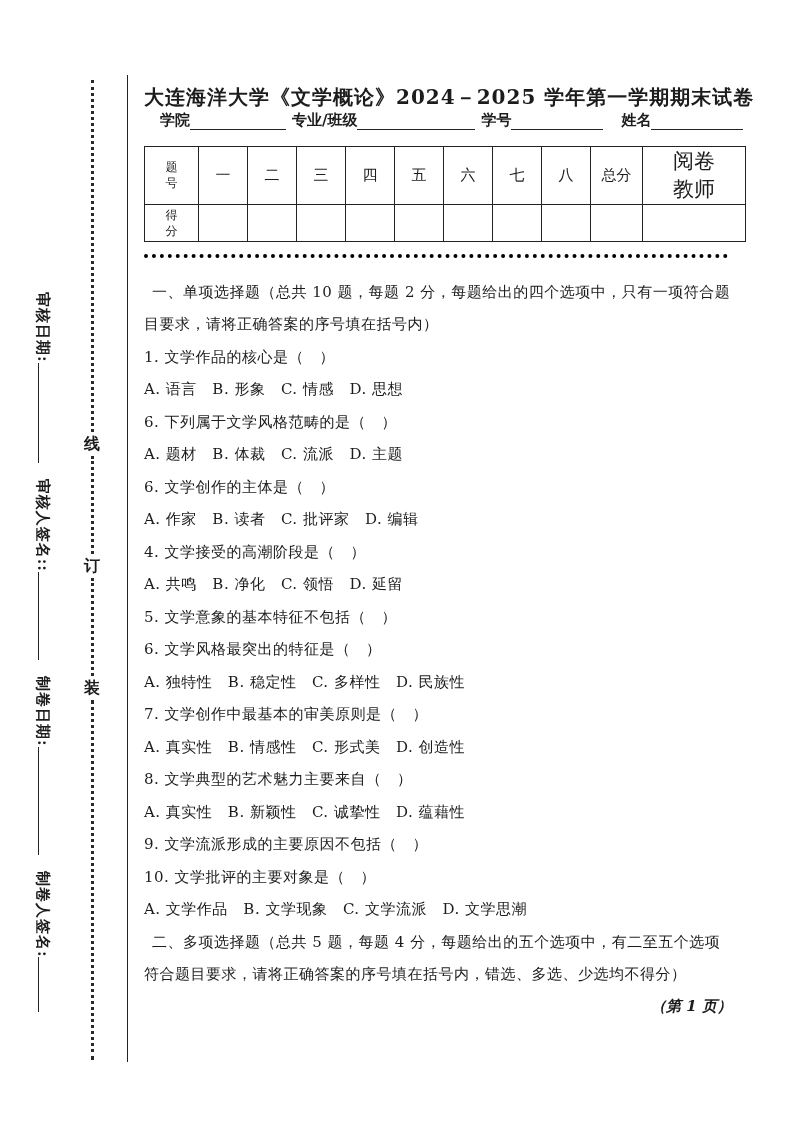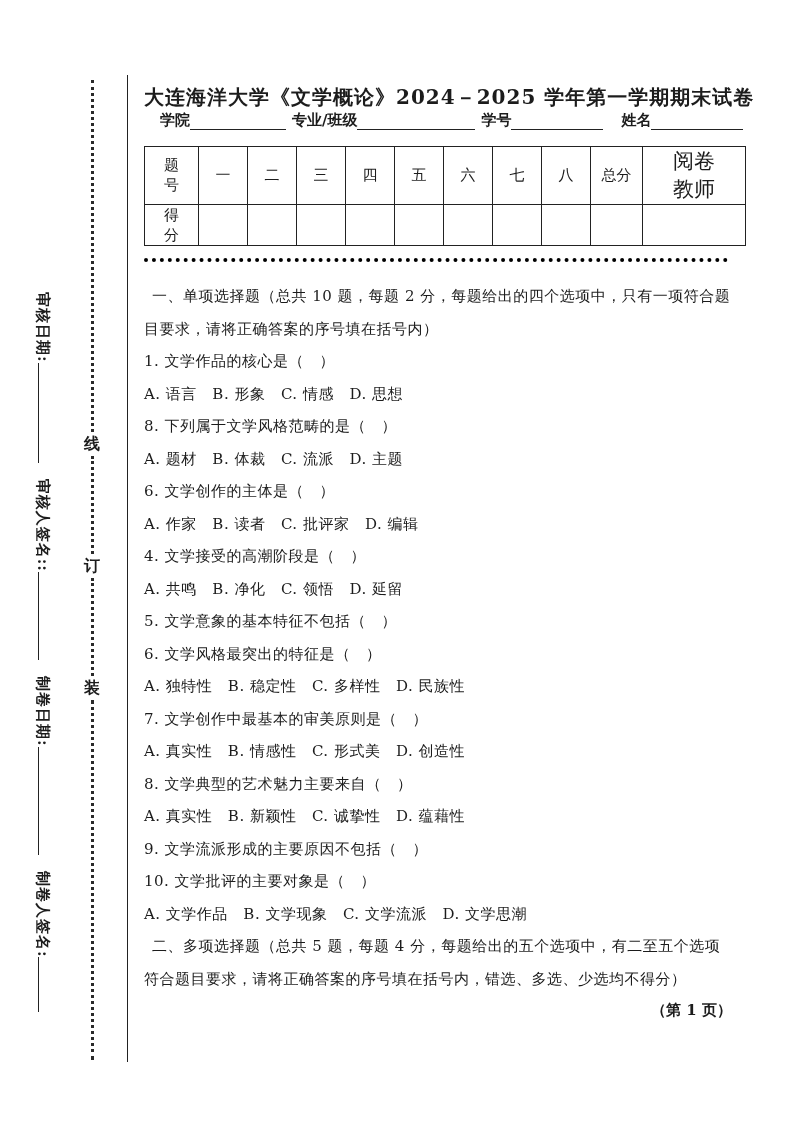--- a/index.html
+++ b/index.html
@@ -38,30 +38,30 @@
   .info-field { display:flex; align-items:flex-end; }
   .info-label { white-space:nowrap; }
   .info-blank { display:inline-block; height:1.1em; border-bottom:1.5px solid #222; }
   .b1 { width:96px; } .b2 { width:118px; } .b3 { width:92px; margin-right:18px;} .b4 { width:92px; }
   .gap { flex:0 0 6px; }
 
   table.score { border-collapse:collapse; table-layout:fixed; width:100%; margin-top:16px; }
   table.score td { border:1.5px solid #222; text-align:center; vertical-align:middle; font-size:15px; padding:0; }
   tr.r1 td { height:46px; }
   tr.r2 td { height:36px; }
-  .stack  { display:inline-block; width:1.15em; word-break:break-all; line-height:1.35; font-size:15px; }
+  .stack  { display:inline-block; width:1.15em; word-break:break-all; line-height:1.35; font-size:12px; }
   .stack2 { display:inline-block; width:2.3em;  word-break:break-all; line-height:1.35; font-size:21px; }
 
   .dotted-sep { margin-top:12px; width:97%; border-top:4px dotted #000; }
 
   .questions { margin-top:24px; font-size:15px; }
   .q-line { line-height:20px; margin-bottom:12.5px; white-space:nowrap; letter-spacing:0.5px; }
   .indent { text-indent:8px; }
 
-  .footer { margin-top:6px; text-align:right; padding-right:14px; font-size:15px; font-weight:bold; }
+  .footer { margin-top:6px; text-align:right; padding-right:14px; font-size:15px; font-weight:bold;font-style:italic; }
 </style>
 </head>
 <body>
 
 <div class="page">
 
   <div class="sig-strip">
     <span class="sig-field"><span>审核日期:</span><span class="sig-line w1"></span></span>
     <span class="sig-field"><span>审核人签名::</span><span class="sig-line w2"></span></span>
     <span class="sig-field"><span>制卷日期:</span><span class="sig-line w3"></span></span>
@@ -150,21 +150,21 @@
       </table>
 
     <div class="dotted-sep"></div>
 
     <div class="questions">
       <div class="q-line indent">一、单项选择题（总共 10 题，每题 2 分，每题给出的四个选项中，只有一项符合题</div>
       <div class="q-line">目要求，请将正确答案的序号填在括号内）</div>
 
       <div class="q-line">1.  文学作品的核心是（　）</div>
       <div class="q-line">A.  语言　B.  形象　C.  情感　D.  思想</div>
-      <div class="q-line">8.  下列属于文学风格范畴的是（　）</div>
+      <div class="q-line">6.  下列属于文学风格范畴的是（　）</div>
       <div class="q-line">A.  题材　B.  体裁　C.  流派　D.  主题</div>
       <div class="q-line">6.  文学创作的主体是（　）</div>
       <div class="q-line">A.  作家　B.  读者　C.  批评家　D.  编辑</div>
       <div class="q-line">4.  文学接受的高潮阶段是（　）</div>
       <div class="q-line">A.  共鸣　B.  净化　C.  领悟　D.  延留</div>
       <div class="q-line">5.  文学意象的基本特征不包括（　）</div>
       <div class="q-line">6.  文学风格最突出的特征是（　）</div>
       <div class="q-line">A.  独特性　B.  稳定性　C.  多样性　D.  民族性</div>
       <div class="q-line">7.  文学创作中最基本的审美原则是（　）</div>
       <div class="q-line">A.  真实性　B.  情感性　C.  形式美　D.  创造性</div>

